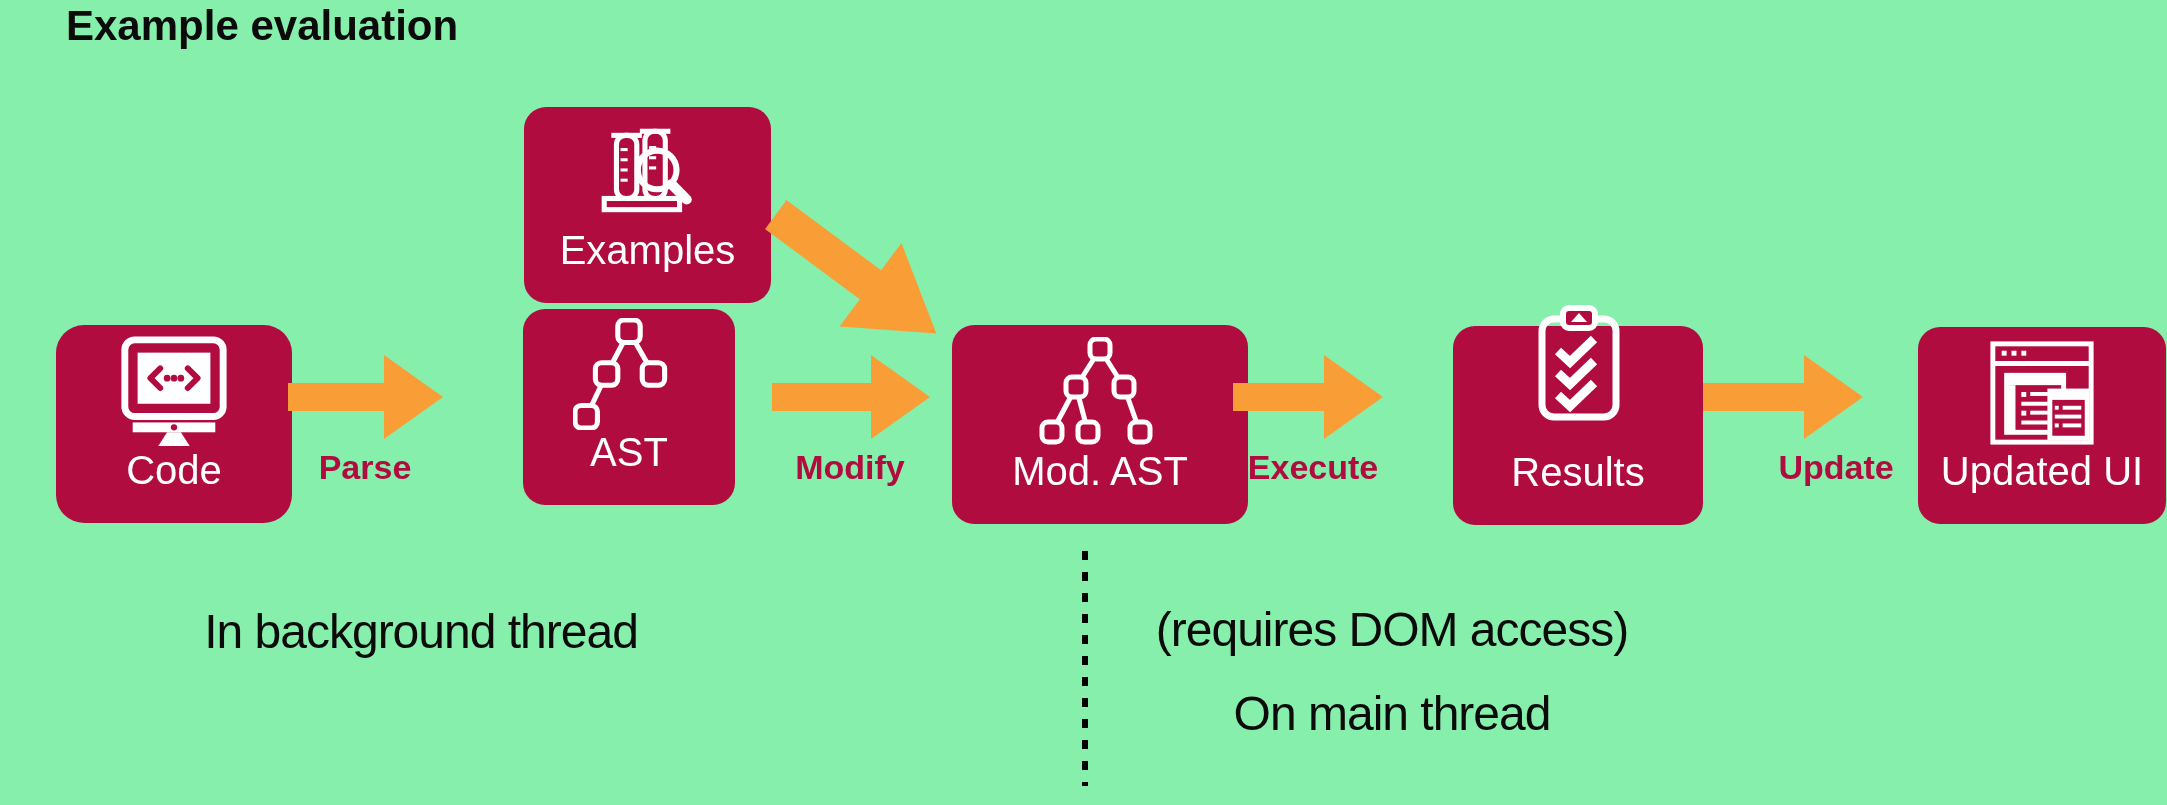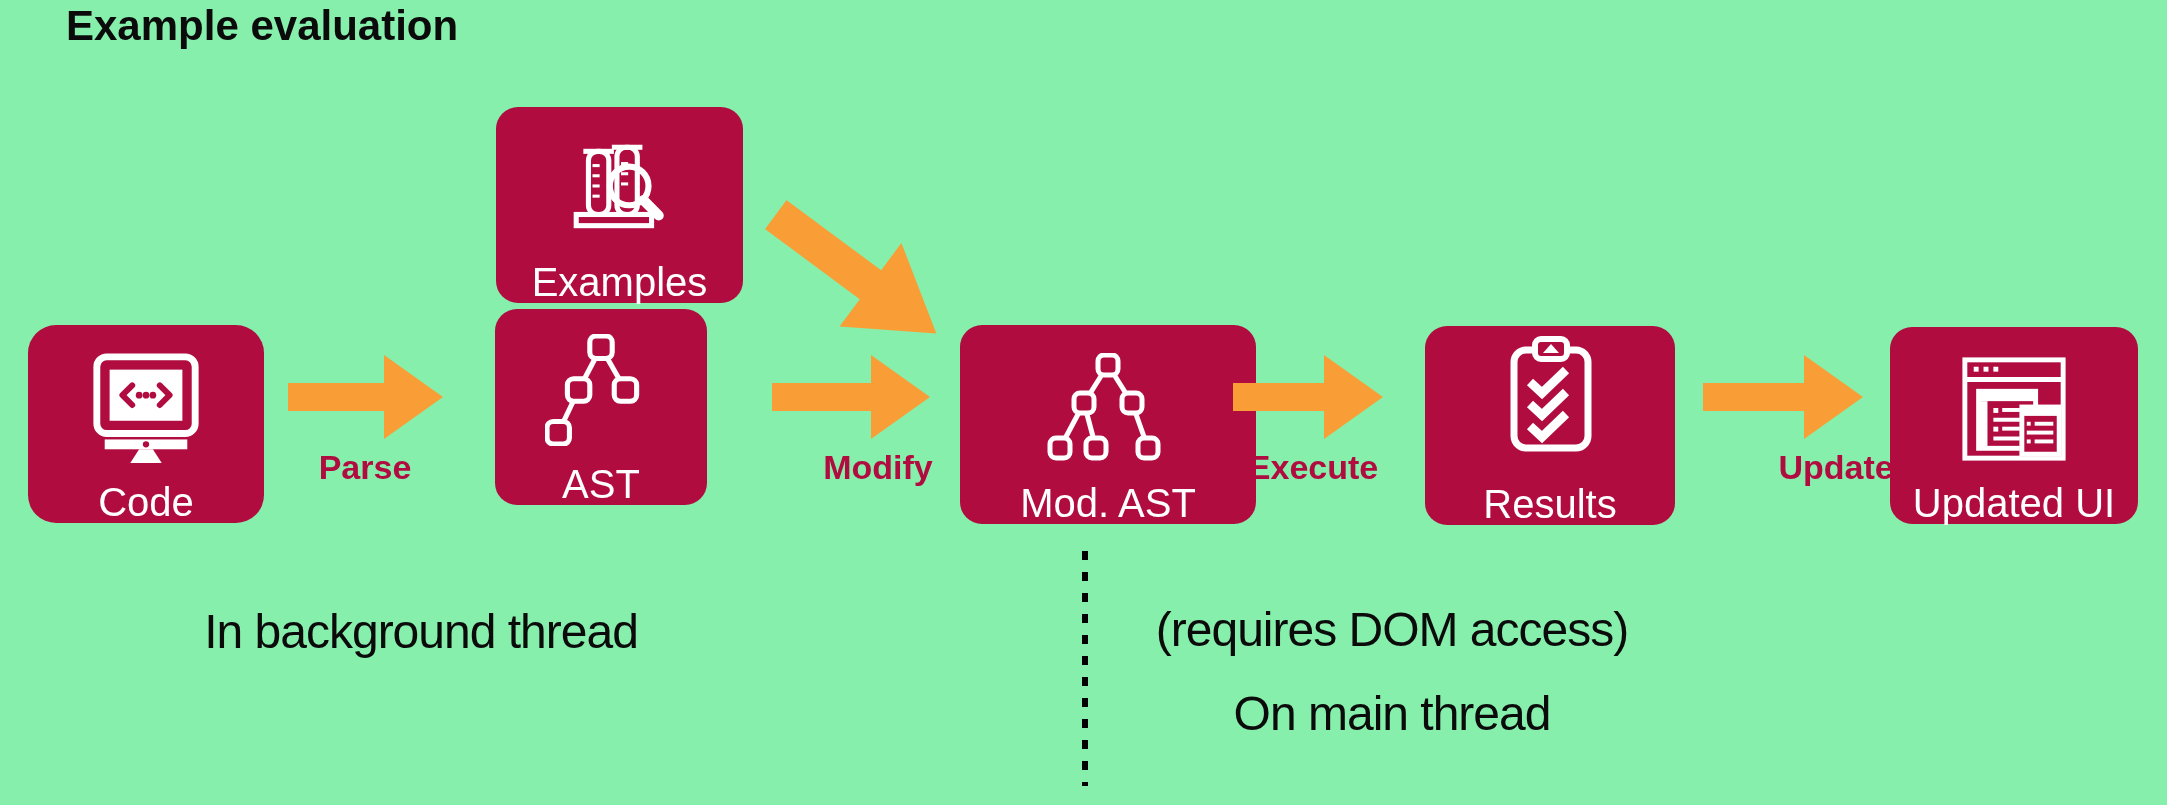--- a/index.html
+++ b/index.html
@@ -8,43 +8,43 @@
     --ink:#0b0b0b;
   }
   html,body{margin:0;padding:0;background:#ffffff;}
   body{font-family:"Liberation Sans", sans-serif;}
   .canvas{position:relative;width:2167px;height:805px;background:#86efac;overflow:hidden;}
 
   .title{position:absolute;left:66px;top:2px;font-size:42px;font-weight:700;color:var(--ink);letter-spacing:0;}
 
   .node{position:absolute;background:var(--crimson);border-radius:22px;
         display:flex;flex-direction:column;align-items:center;justify-content:flex-end;
-        padding-bottom:0;box-sizing:border-box;}
+        padding-bottom:32px;box-sizing:border-box;margin-left:28px;}
   .node .iconwrap{flex:1;display:flex;align-items:center;justify-content:center;margin-top:8px;}
   .node .nlabel{color:#fff;font-size:40px;line-height:1.05;white-space:nowrap;}
 
   .node-code{left:28px;top:325px;width:236px;height:198px;border-radius:28px;}
   .node-examples{left:496px;top:107px;width:247px;height:196px;}
   .node-ast{left:495px;top:309px;width:212px;height:196px;}
-  .node-modast{left:960px;top:325px;width:296px;height:199px;justify-content:center;}
+  .node-modast{left:924px;top:325px;width:296px;height:199px;justify-content:center;}
   .node-results{left:1425px;top:326px;width:250px;height:199px;gap:28px;}
   .node-ui{left:1890px;top:327px;width:248px;height:197px;}
 
   .arrow{position:absolute;}
   .arrow-fill{fill:var(--orange);}
   .arrow-parse{left:288px;top:355px;}
   .arrow-modify{left:772px;top:355px;}
   .arrow-execute{left:1233px;top:355px;}
   .arrow-update{left:1703px;top:355px;}
   .arrow-diagonal{left:756px;top:222px;transform:rotate(36.5deg);}
 
   .flowlabel{position:absolute;transform:translateX(-50%);font-size:34px;font-weight:700;
              color:var(--crimson);white-space:nowrap;top:448px;}
   .label-parse{left:365px;}
-  .label-modify{left:850px;margin-left:28px;}
+  .label-modify{left:850px;}
   .label-execute{left:1313px;}
   .label-update{left:1836px;}
 
   .caption{position:absolute;transform:translateX(-50%);color:var(--ink);
            font-size:48px;letter-spacing:-1px;text-align:center;line-height:84px;white-space:nowrap;}
   .caption-bg{left:421px;top:590px;}
   .caption-main{left:1392px;top:588px;}
 
   .separator{position:absolute;left:1081px;top:551px;}
 

